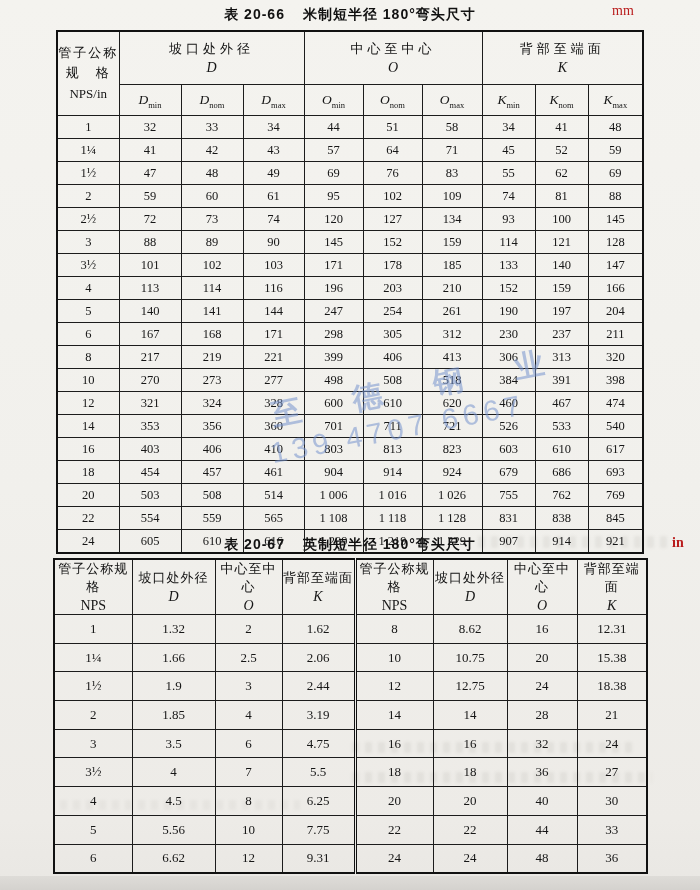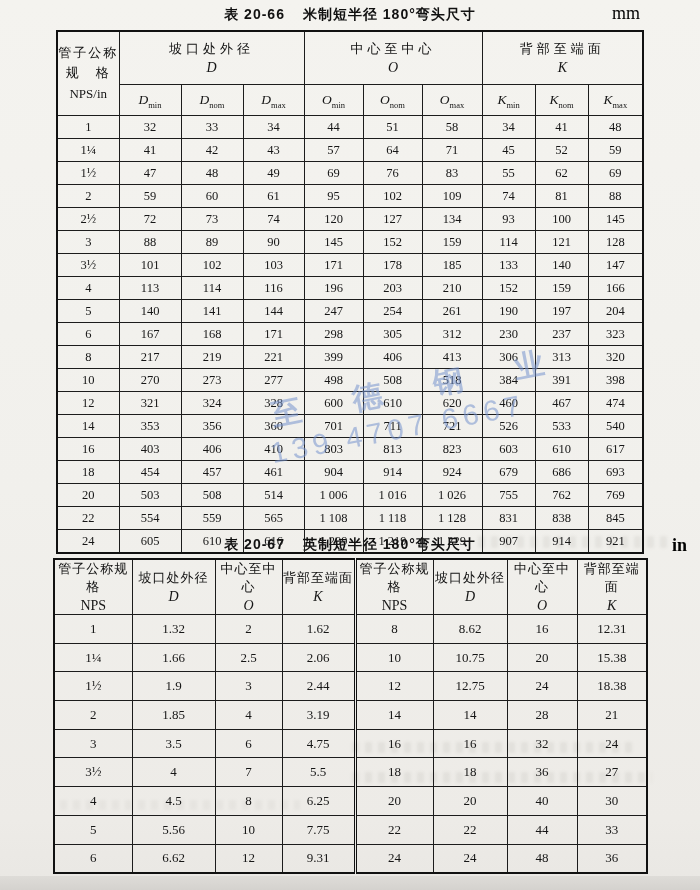--- a/index.html
+++ b/index.html
@@ -12,21 +12,21 @@
 
   
   .tbl-title{
     position:absolute;width:100%;text-align:center;
     font-family:"Liberation Sans", sans-serif;font-weight:bold;
     font-size:14px;letter-spacing:1px;color:#111;
   }
   .tbl-title .gap{display:inline-block;width:18px;}
   .unit{
     position:absolute;font-family:"Liberation Serif", serif;
-    font-size:18px;color:#000000;
+    font-size:14px;color:#b91c1c;
   }
 
   
   table{border-collapse:collapse;table-layout:fixed;position:absolute;background:transparent;z-index:1;}
   td,th{border:1px solid #1c1c1c;text-align:center;vertical-align:middle;padding:0;
         font-weight:normal;overflow:hidden;}
   table.t1{left:56px;top:30px;width:586px;border:2px solid #111;}
   table.t2{left:53px;top:558px;width:593px;border:2px solid #111;}
 
   
@@ -229,21 +229,21 @@
         <tr>
           <td>6</td>
           <td>167</td>
           <td>168</td>
           <td>171</td>
           <td>298</td>
           <td>305</td>
           <td>312</td>
           <td>230</td>
           <td>237</td>
-          <td>323</td>
+          <td>211</td>
         </tr>
         <tr>
           <td>8</td>
           <td>217</td>
           <td>219</td>
           <td>221</td>
           <td>399</td>
           <td>406</td>
           <td>413</td>
           <td>306</td>

